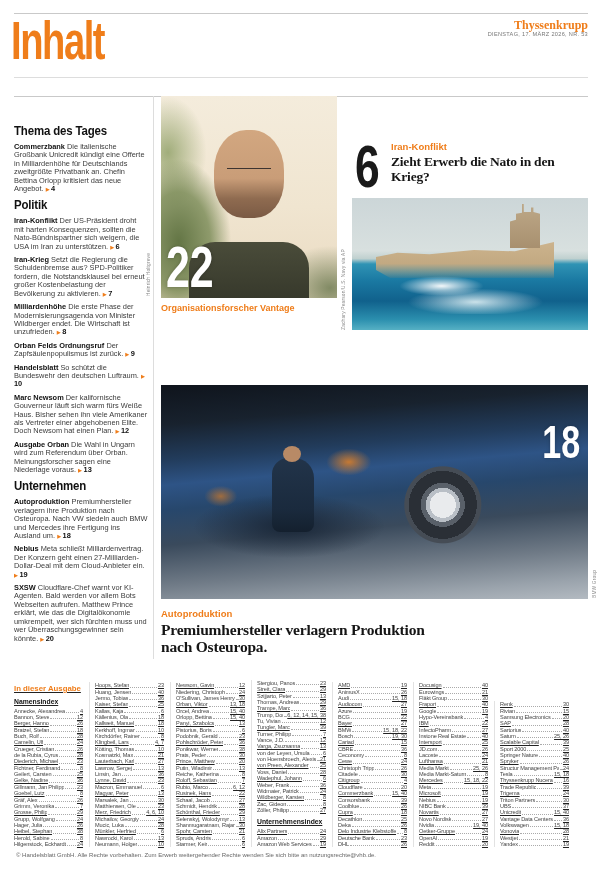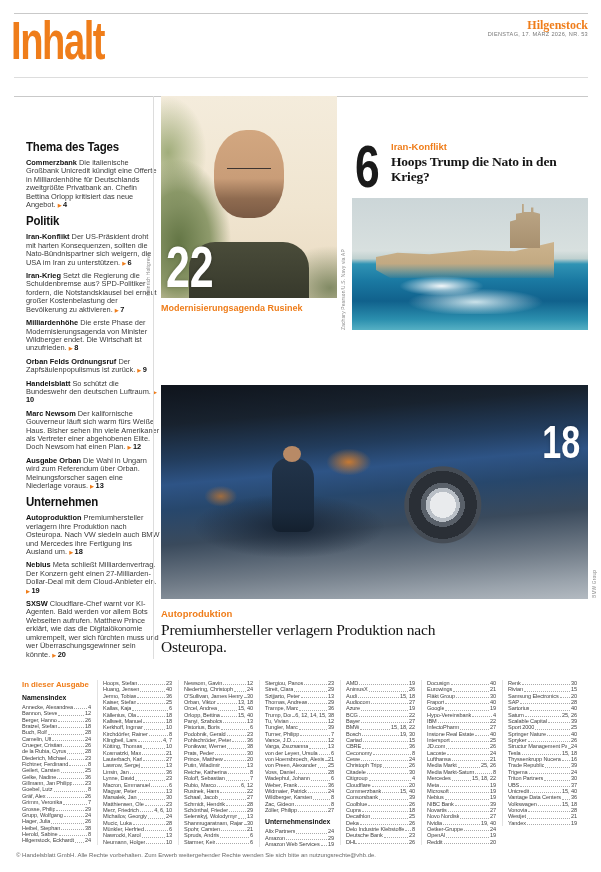--- a/index.html
+++ b/index.html
@@ -7,21 +7,21 @@
        font-family:"Liberation Sans",sans-serif;color:#222;}
   .rule{position:absolute;left:14px;right:13px;height:1px;background:#c9c9c9;}
   
   .masthead-title{position:absolute;left:11px;top:14px;font-size:53px;font-weight:800;
     color:#ef7d1a;letter-spacing:-2px;transform:scaleX(.72);transform-origin:0 0;line-height:1;}
   .brand{position:absolute;right:13px;top:19px;font-family:"Liberation Serif",serif;
     font-weight:700;font-size:12px;color:#ef7d1a;text-align:right;line-height:1;}
   .dateline{position:absolute;right:13px;top:31px;font-size:5.6px;color:#777;
     letter-spacing:.3px;text-align:right;}
   
-  .left-col{position:absolute;left:14px;top:140px;width:134px;margin-left:12px;}
+  .left-col{position:absolute;left:14px;top:124px;width:134px;}
   .section-head{font-size:13.5px;font-weight:800;color:#111;margin:4px 0 5px;
     transform:scaleX(.85);transform-origin:0 0;letter-spacing:-.2px;line-height:14px;}
   .left-col .section-head:first-child{margin-top:0;}
   .article{font-size:7.4px;line-height:8.4px;color:#3a3a3a;margin:0 0 5px;}
   .article b{color:#111;}
   .arr{color:#ef7d1a;font-size:5.2px;}
   .pg{font-weight:700;color:#111;}
   .vrule{position:absolute;left:153px;top:96px;width:1px;height:563px;background:#ddd;}
   
   .photo{position:absolute;overflow:hidden;}
@@ -77,42 +77,42 @@
   .cap-rusinek .headline{font-family:"Liberation Serif",serif;font-weight:700;font-size:13px;
     line-height:14.2px;color:#151515;margin-top:2px;letter-spacing:-.2px;}
   .iran-num{position:absolute;left:355px;top:137px;font-size:60px;font-weight:800;color:#1a1a1a;
     line-height:1;transform:scaleX(.74);transform-origin:0 0;}
   .cap-iran{position:absolute;left:391px;top:141px;width:180px;}
   .cap-iran .kicker{font-size:9.5px;}
   .cap-iran .headline{font-family:"Liberation Serif",serif;font-weight:700;font-size:13.5px;
     line-height:15px;color:#151515;margin-top:2px;letter-spacing:-.2px;}
   .cap-auto{position:absolute;left:161px;top:608px;width:280px;}
   .cap-auto .kicker{font-size:9.5px;}
-  .cap-auto .headline{font-family:"Liberation Serif",serif;font-weight:400;font-size:15.5px;
+  .cap-auto .headline{font-family:"Liberation Serif",serif;font-weight:700;font-size:15.5px;
     line-height:17px;color:#151515;margin-top:2px;letter-spacing:-.2px;}
   
-  .index{position:absolute;left:22px;top:680px;width:575px;display:flex;align-items:flex-start;}
+  .index{position:absolute;left:14px;top:680px;width:575px;display:flex;align-items:flex-end;text-decoration:underline;}
   .index-col{width:69px;flex:0 0 69px;}
   .index-col + .index-col{border-left:1px solid #e2e2e2;padding-left:5.5px;margin-left:5.5px;}
   .idx-head{font-size:6.8px;font-weight:700;color:#111;margin:0 0 3px;}
   .idx-head.orange{color:#ef7d1a;font-size:7.8px;margin:0 0 5px;}
   .idx-head.mid{margin-top:5px;}
   .idx-row{display:flex;align-items:flex-end;font-size:5.6px;line-height:6.35px;color:#444;
     letter-spacing:-.1px;}
   .idx-row .nm{white-space:nowrap;overflow:hidden;max-width:60px;}
   .idx-row .dots{flex:1 0 2px;border-bottom:1px dotted #aaa;margin:0 1px 1px;}
   .idx-row .pp{white-space:nowrap;}
   .footer{position:absolute;left:16px;top:852px;font-size:6px;color:#666;}
 </style>
 </head>
 <body>
 
 <div class="rule" style="top:13px"></div>
 <div class="masthead-title">Inhalt</div>
-<div class="brand">Hilgenstock</div>
+<div class="brand">Thyssenkrupp</div>
 <div class="dateline">DIENSTAG, 17. MÄRZ 2026, NR. 53</div>
 <div class="rule" style="top:77px;background:#ddd"></div>
 <div class="rule" style="top:96px"></div>
 
 <div class="left-col" id="left-col">
     <div class="section-head">Thema des Tages</div>
     <p class="article"><b>Commerzbank</b> Die italienische Großbank Unicredit kündigt eine Offerte in Milliardenhöhe für Deutschlands zweitgrößte Privatbank an. Chefin Bettina Orlopp kritisiert das neue Angebot. <span class="arr">▶ </span><span class="pg">4</span></p>
     <div class="section-head">Politik</div>
     <p class="article"><b>Iran-Konflikt</b> Der US-Präsident droht mit harten Konsequenzen, sollten die Nato-Bündnispartner sich weigern, die USA im Iran zu unterstützen. <span class="arr">▶ </span><span class="pg">6</span></p>
     <p class="article"><b>Iran-Krieg</b> Setzt die Regierung die Schuldenbremse aus? SPD-Politiker fordern, die Notstandsklausel bei erneut großer Kostenbelastung der Bevölkerung zu aktivieren. <span class="arr">▶ </span><span class="pg">7</span></p>
@@ -129,27 +129,27 @@
 <div class="vrule"></div>
 
 <div class="photo portrait">
   <div class="photo-head"></div>
   <div class="glasses"></div>
   <div class="photo-shirt"></div>
   <div class="bignum num22">22</div>
 </div>
 <div class="credit credit-rusinek">Heinrich Holtgreve</div>
 <div class="cap cap-rusinek">
-  <div class="kicker">Modernisierungsagenda Rusinek</div>
+  <div class="kicker">Organisationsforscher Vantage</div>
 </div>
 
 <div class="iran-num">6</div>
 <div class="cap cap-iran">
   <div class="kicker">Iran-Konflikt</div>
-  <div class="headline">Hoops Trump die Nato in den Krieg?</div>
+  <div class="headline">Zieht Erwerb die Nato in den Krieg?</div>
 </div>
 <div class="photo carrier">
   <div class="hull2"></div>
   <div class="island"></div>
   <div class="foam"></div>
 </div>
 <div class="credit credit-carrier">Zachary Pearson/U.S. Navy via AP</div>
 
 <div class="photo factory">
   <div class="worker"></div>

